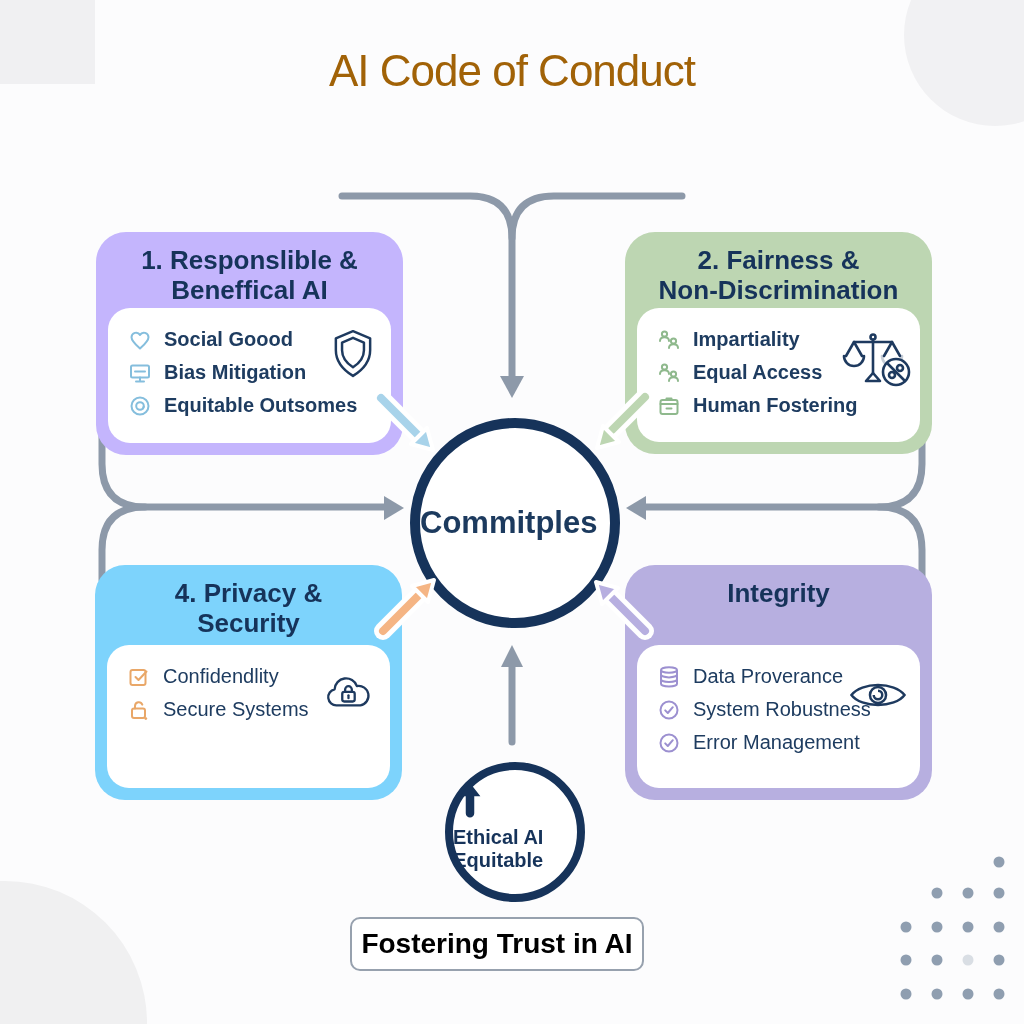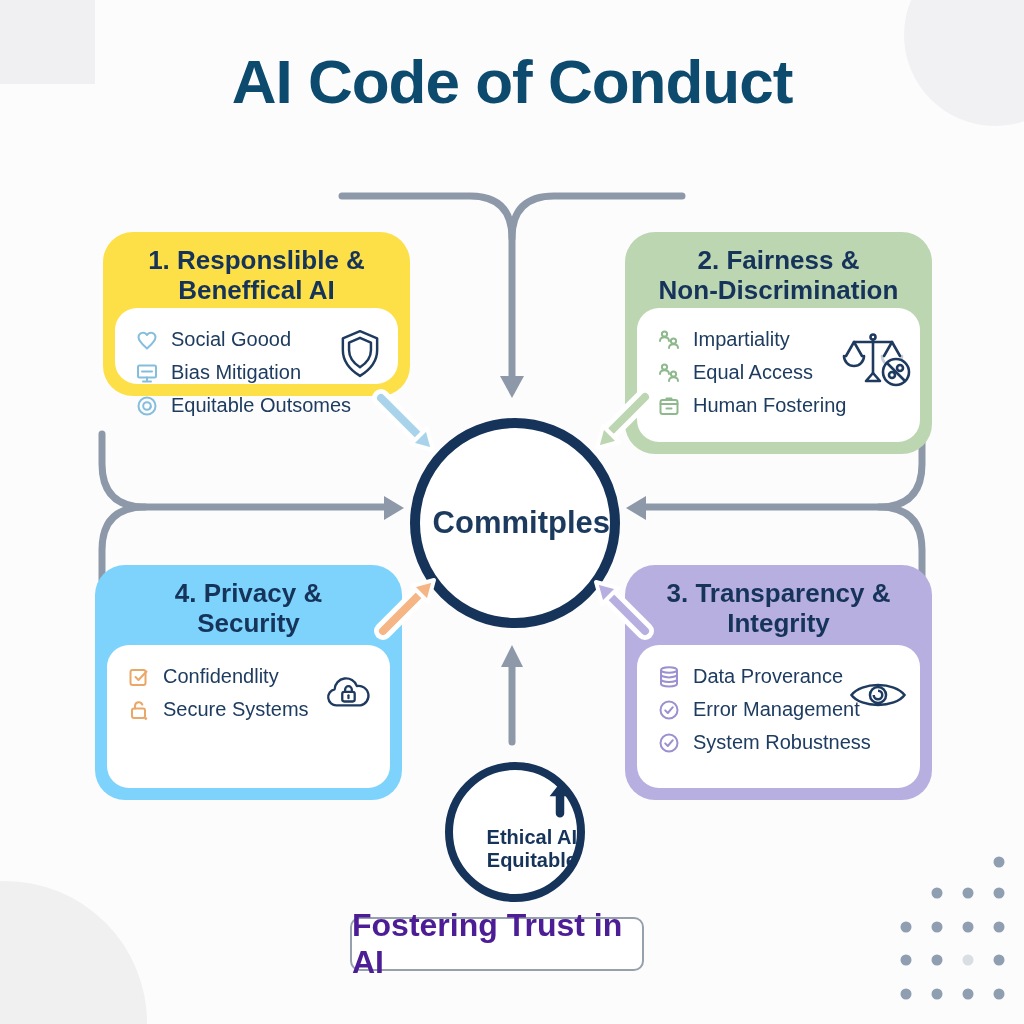--- a/index.html
+++ b/index.html
@@ -5,54 +5,54 @@
   html,body{margin:0;padding:0;background:#fff;}
   .stage{position:relative;width:1024px;height:1024px;background:#fcfcfd;overflow:hidden;
          font-family:"Liberation Sans",sans-serif;}
   
   .deco-square{position:absolute;left:0;top:0;width:95px;height:84px;background:#f0f0f2;}
   .deco-circle-tr{position:absolute;left:904px;top:-56px;width:182px;height:182px;border-radius:50%;background:#f1f1f3;}
   .deco-circle-bl{position:absolute;left:-137px;top:881px;width:284px;height:284px;border-radius:50%;background:#f0f0f1;}
   svg.layer{position:absolute;left:0;top:0;}
   .z1{z-index:1}.z3{z-index:3}
   
-  .main-title{position:absolute;left:0;right:0;top:46px;text-align:center;font-size:62px;font-weight:bold;
-              color:#0c4a6e;letter-spacing:-1px;z-index:2;}
+  .main-title{position:absolute;left:0;right:0;top:46px;text-align:center;font-size:44px;font-weight:normal;
+              color:#a16207;letter-spacing:-1px;z-index:2;}
   
   .qbox{position:absolute;width:307px;border-radius:30px;z-index:2;}
-  .qb1{left:103px;top:232px;height:164px;background:#fde047;}
+  .qb1{left:96px;top:232px;height:223px;background:#c4b5fd;}
   .qb2{left:625px;top:232px;height:222px;background:#bdd6b2;}
   .qb3{left:625px;top:565px;height:235px;background:#b7afe0;}
   .qb4{left:95px;top:565px;height:235px;background:#7dd3fc;}
   .qtitle{margin-top:13px;text-align:center;font-size:26px;line-height:30px;font-weight:bold;color:#16335a;}
   .qpanel{position:absolute;left:12px;right:12px;bottom:12px;background:#fff;border-radius:22px;
           padding:15px 0 0 20px;box-sizing:border-box;}
-  .qb1 .qpanel,.qb2 .qpanel{top:76px;}
+  .qb1 .qpanel,.qb2 .qpanel{top:76px;font-weight:bold;}
   .qb3 .qpanel,.qb4 .qpanel{top:80px;}
   .item{display:flex;align-items:center;gap:12px;height:33px;font-size:20px;color:#1e3c60;}
   .ic{width:24px;height:24px;flex:0 0 24px;}
   .ic svg{display:block;}
   .qb1 .ic{color:#85bedd;}.qb2 .ic{color:#8fb98d;}.qb3 .ic{color:#9c90d0;}.qb4 .ic{color:#e9a768;}
   .badge{position:absolute;color:#1e3a5f;}
   .qb1 .badge{right:18px;top:20px;}
   .qb2 .badge{right:8px;top:24px;}
   .qb3 .badge{right:12px;top:32px;}
   .qb4 .badge{right:16px;top:24px;}
   
   .center-circle{position:absolute;left:410px;top:418px;width:190px;height:190px;border:10px solid #16335a;
-                 border-radius:50%;background:#fff;display:flex;align-items:center;justify-content:flex-end;z-index:2;}
+                 border-radius:50%;background:#fff;display:flex;align-items:center;justify-content:flex-start;z-index:2;}
   .center-label{font-size:31px;font-weight:bold;color:#1c3a5e;}
   .ethical-circle{position:absolute;left:445px;top:762px;width:124px;height:124px;border:8px solid #16335a;
-                  border-radius:50%;background:#fff;display:flex;flex-direction:column;align-items:flex-end;z-index:2;}
+                  border-radius:50%;background:#fff;display:flex;flex-direction:column;align-items:flex-start;z-index:2;}
   .up-arrow{margin-top:12px;}
   .ethical-text{font-size:20px;font-weight:bold;color:#16335a;line-height:23px;text-align:center;margin-top:2px;}
   
   .banner{position:absolute;left:350px;top:917px;width:290px;height:50px;border:2px solid #97a1ae;border-radius:10px;
           background:#fff;display:flex;align-items:center;justify-content:center;z-index:2;}
-  .banner-label{font-size:32px;font-weight:bold;color:#4c1d95;}
+  .banner-label{font-size:28px;font-weight:bold;color:#000000;}
 </style>
 </head>
 <body>
 
 <div class="stage">
 
   <div class="deco-square"></div>
   <div class="deco-circle-tr"></div>
   <div class="deco-circle-bl"></div>
   <svg class="layer z1" width="1024" height="1024">
@@ -193,21 +193,20 @@
             <path d="M47 31l18 18"></path>
             <circle cx="52" cy="43" r="3"></circle>
             <circle cx="60" cy="36" r="3"></circle>
           </svg>
       </span>
     </div>
   </div>
 
   <div class="qbox qb3">
     <div class="qtitle">
-      <div>3.  Transparency &amp;</div>
       <div>Integrity</div>
     </div>
     <div class="qpanel">
       <div class="item">
         <span class="ic">
           <svg width="24" height="24" viewBox="0 0 24 24" fill="none" stroke="currentColor" stroke-width="2">
               <ellipse cx="12" cy="5" rx="8" ry="2.8"></ellipse>
               <path d="M4 5v4.6c0 1.5 3.6 2.8 8 2.8s8-1.3 8-2.8V5"></path>
               <path d="M4 9.6v4.6c0 1.5 3.6 2.8 8 2.8s8-1.3 8-2.8V9.6"></path>
               <path d="M4 14.2v4.6c0 1.5 3.6 2.8 8 2.8s8-1.3 8-2.8v-4.6"></path>
@@ -215,30 +214,30 @@
         </span>
         <span>Data Proverance</span>
       </div>
       <div class="item">
         <span class="ic">
           <svg width="24" height="24" viewBox="0 0 24 24" fill="none" stroke="currentColor" stroke-width="2" stroke-linecap="round" stroke-linejoin="round">
               <circle cx="12" cy="12" r="8.5"></circle>
               <path d="M8.2 12.4l2.6 2.6 5-5.8"></path>
             </svg>
         </span>
-        <span>Error Management</span>
+        <span>System Robustness</span>
       </div>
       <div class="item">
         <span class="ic">
           <svg width="24" height="24" viewBox="0 0 24 24" fill="none" stroke="currentColor" stroke-width="2" stroke-linecap="round" stroke-linejoin="round">
               <circle cx="12" cy="12" r="8.5"></circle>
               <path d="M8.2 12.4l2.6 2.6 5-5.8"></path>
             </svg>
         </span>
-        <span>System Robustness</span>
+        <span>Error Management</span>
       </div>
       <span class="badge">
         <svg width="60" height="36" viewBox="0 0 62 38" fill="none" stroke="currentColor" stroke-width="2.6">
             <path d="M3 19C13 5 49 5 59 19 49 33 13 33 3 19Z"></path>
             <circle cx="31" cy="19" r="8.5"></circle>
             <path d="M31 14.5a4.5 4.5 0 1 1-4.5 4.5"></path>
           </svg>
       </span>
     </div>
   </div>

